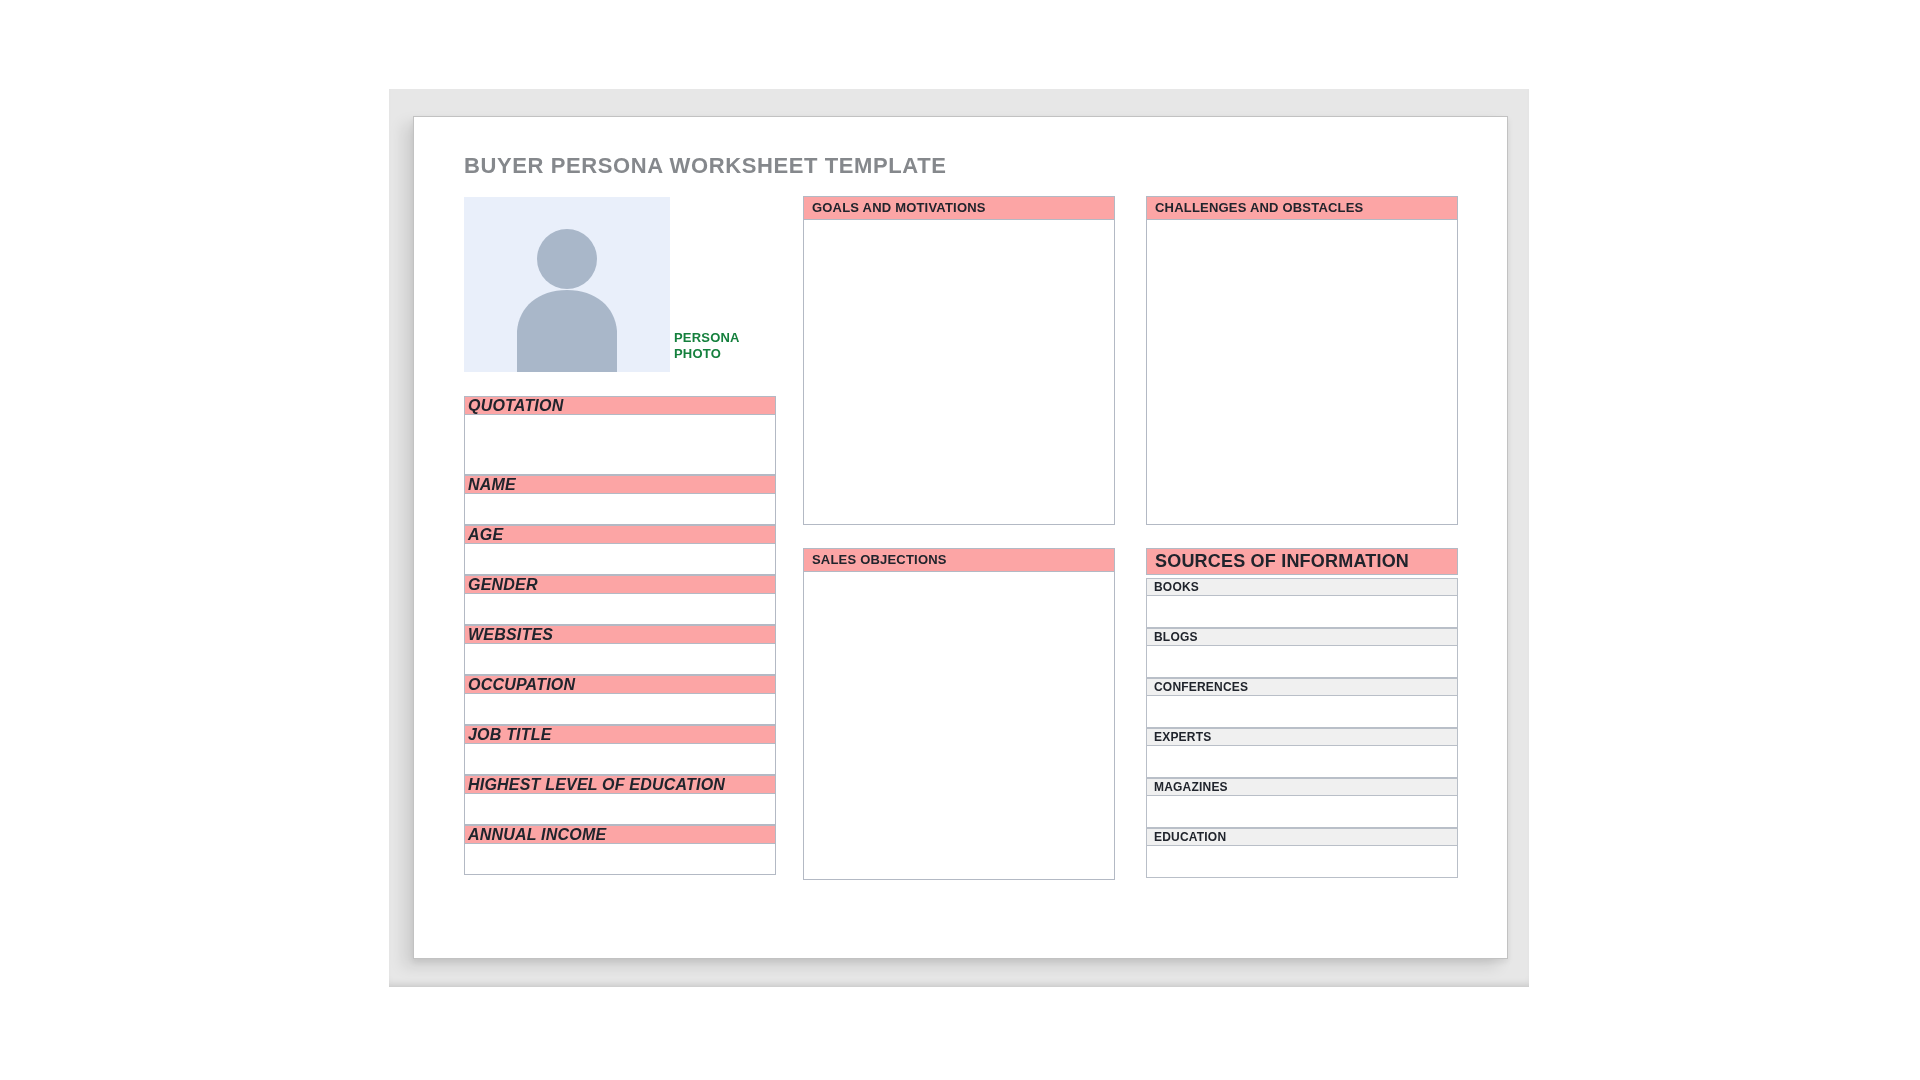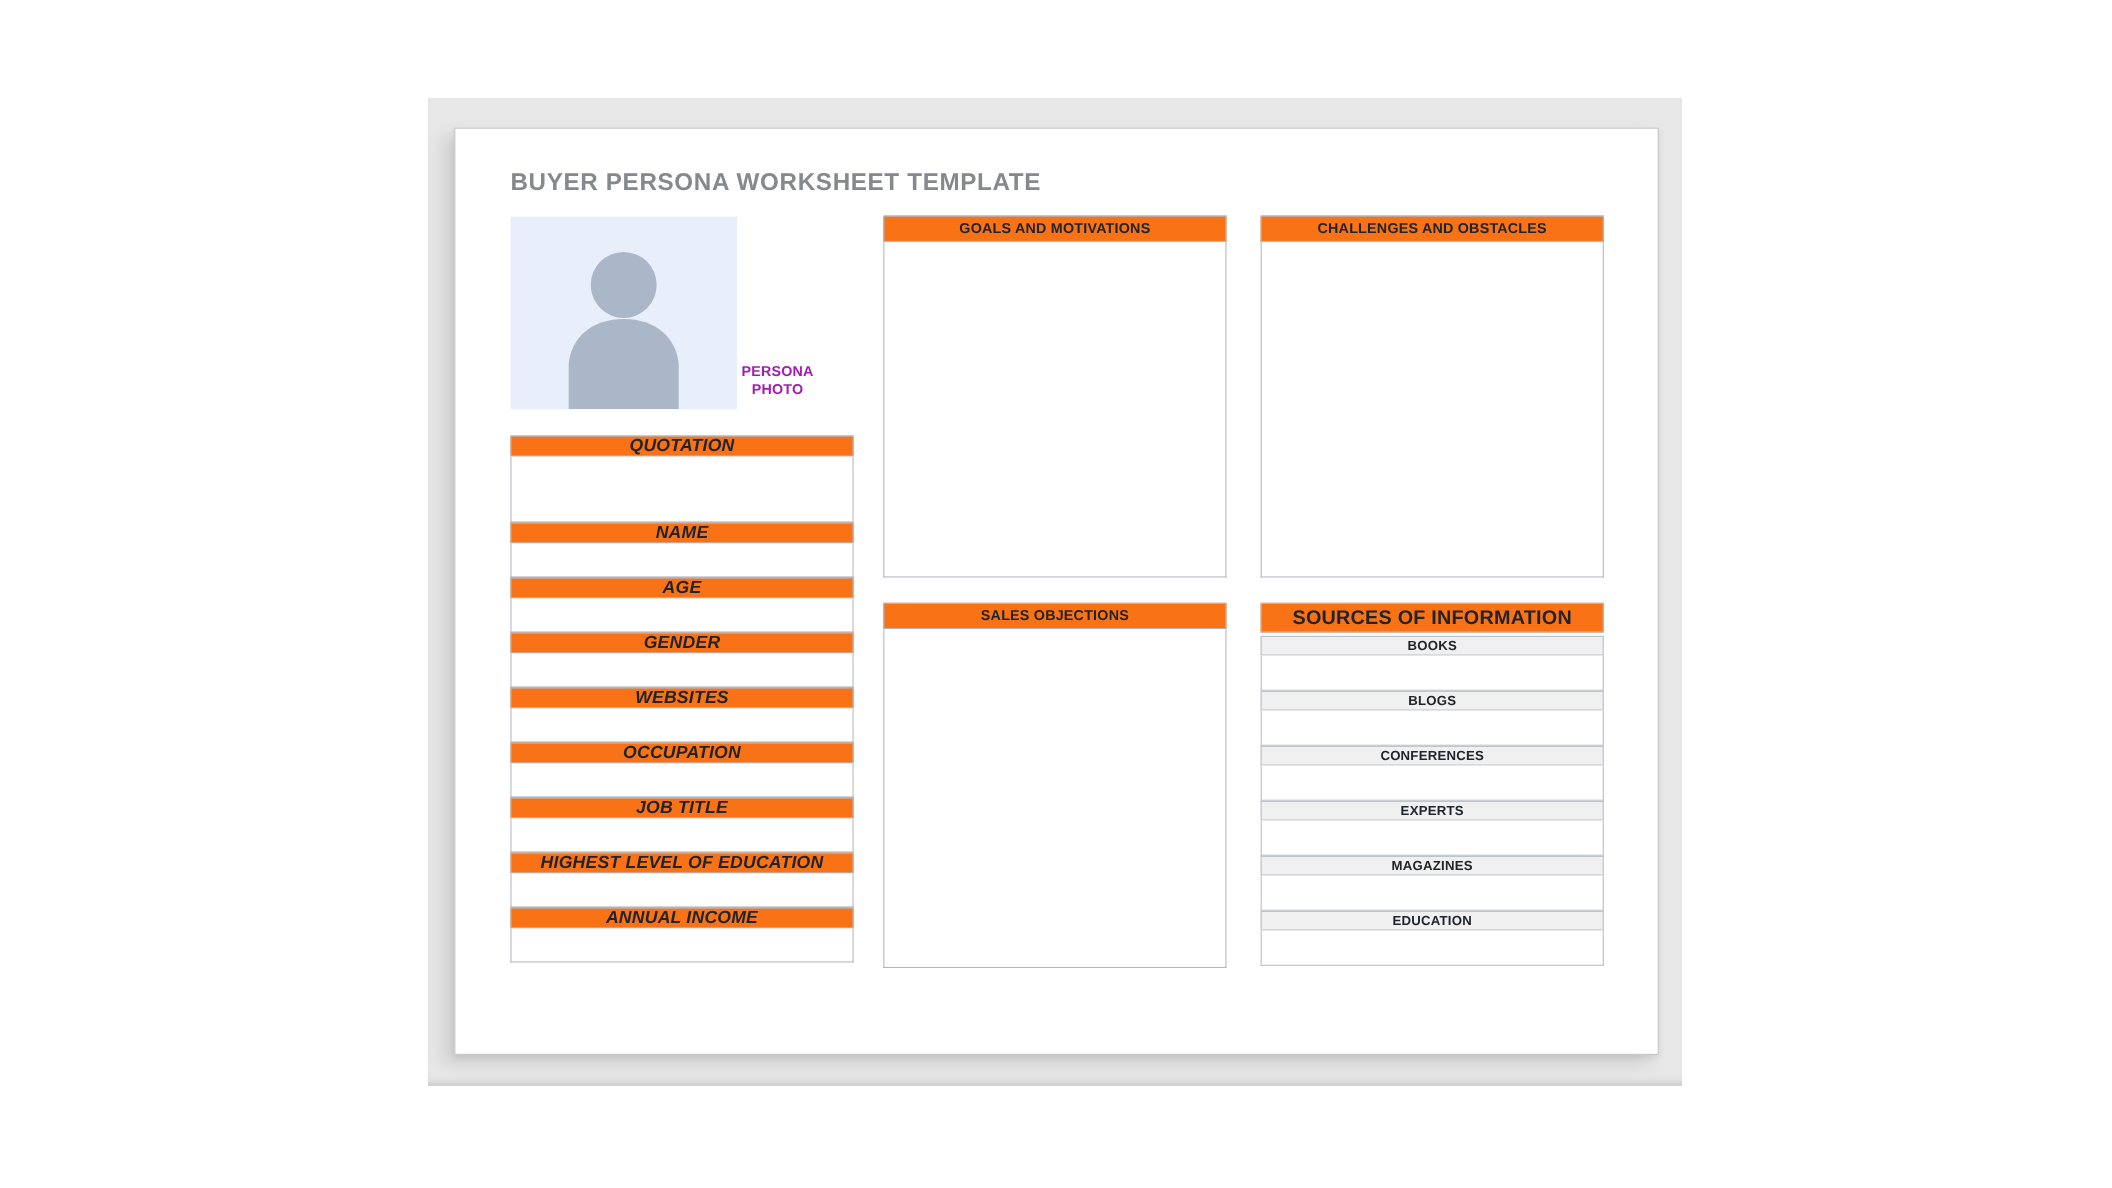--- a/index.html
+++ b/index.html
@@ -1,43 +1,43 @@
 <!DOCTYPE html>
 <html><head>
 <meta charset="utf-8">
 <style>
   * { margin:0; padding:0; box-sizing:border-box; }
   html,body { width:1920px; height:1080px; background:#ffffff; overflow:hidden;
               font-family:"Liberation Sans", sans-serif; }
 
   .band { position:absolute; left:389px; top:89px; width:1140px; height:898px;
-          background:#e7e7e7; box-shadow: inset 0 -7px 9px -6px rgba(0,0,0,0.18); text-align: center; }
+          background:#e7e7e7; box-shadow: inset 0 -7px 9px -6px rgba(0,0,0,0.18); }
 
   .page { position:absolute; left:24px; top:27px; width:1095px; height:843px;
           background:#ffffff; border:1px solid #c2c2c2;
           box-shadow:-10px 8px 14px rgba(0,0,0,0.10), 0 3px 6px rgba(0,0,0,0.08); }
 
   .title { position:absolute; left:50px; top:36px; font-size:22px; font-weight:bold;
            color:#85888c; letter-spacing:0.6px; }
 
   .photo { position:absolute; left:50px; top:80px; width:206px; height:175px;
            background:#e9effa; overflow:hidden; }
   .photo svg { display:block; width:206px; height:175px; }
 
   .photo-label { position:absolute; left:260px; top:213px; font-size:13px; font-weight:bold;
-                 color:#a21caf; line-height:16px; letter-spacing:0.2px; }
+                 color:#15803d; line-height:16px; letter-spacing:0.2px; }
 
   .col { position:absolute; width:312px; }
   .left-col    { left:50px;  top:279px; }
   .goals-panel { left:389px; top:79px;  }
   .chal-panel  { left:732px; top:79px;  }
   .sales-panel { left:389px; top:431px; }
   .sources-col { left:732px; top:431px; }
 
-  .bar { background:#f97316; border:1px solid #b3b9c4; color:#20242c;
+  .bar { background:#fca5a5; border:1px solid #b3b9c4; color:#20242c;
          font-weight:bold; letter-spacing:0.2px; }
   .field-head { height:19px; line-height:17px; font-size:16px; padding:0 3px;font-style:italic; }
   .field-body { height:31px; background:#ffffff; border:1px solid #b3b9c4;
                 border-top:none; font-size:12px; color:#20242c; padding:2px 6px; }
   .field-body.tall { height:60px; }
 
   .panel-head { height:24px; line-height:22px; font-size:13px; padding:0 8px; }
   .panel-body { background:#ffffff; border:1px solid #b3b9c4; border-top:none;
                 font-size:12px; color:#20242c; padding:4px 6px; }
   .goals-panel .panel-body, .chal-panel .panel-body { height:305px; }

